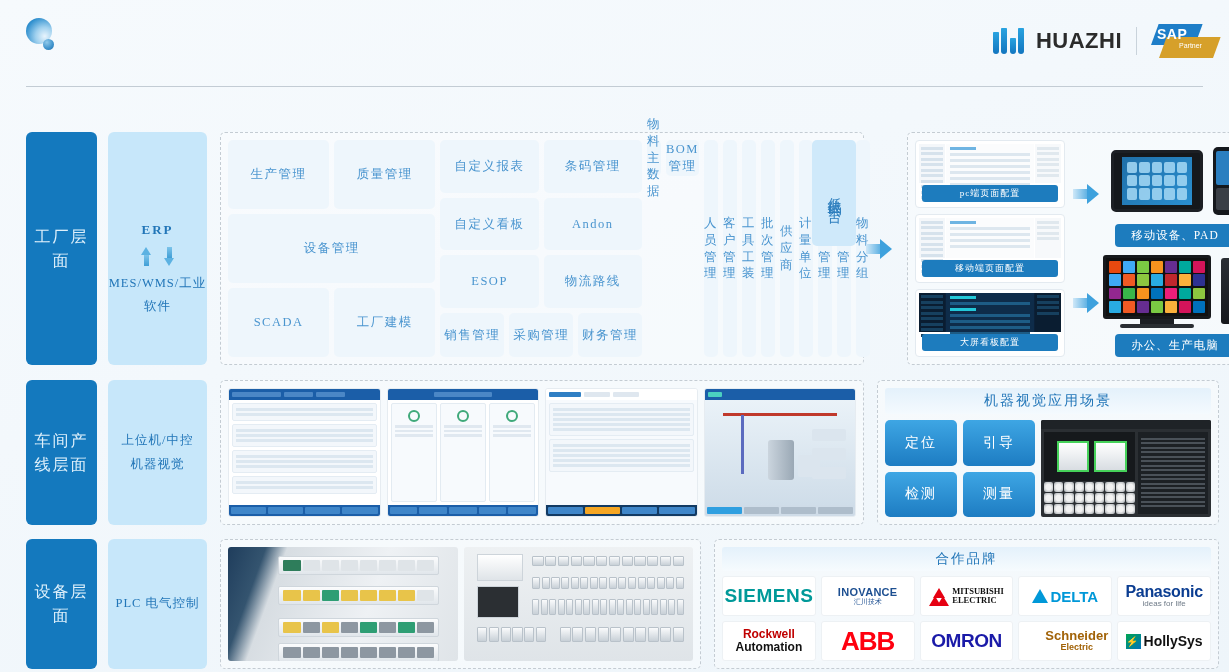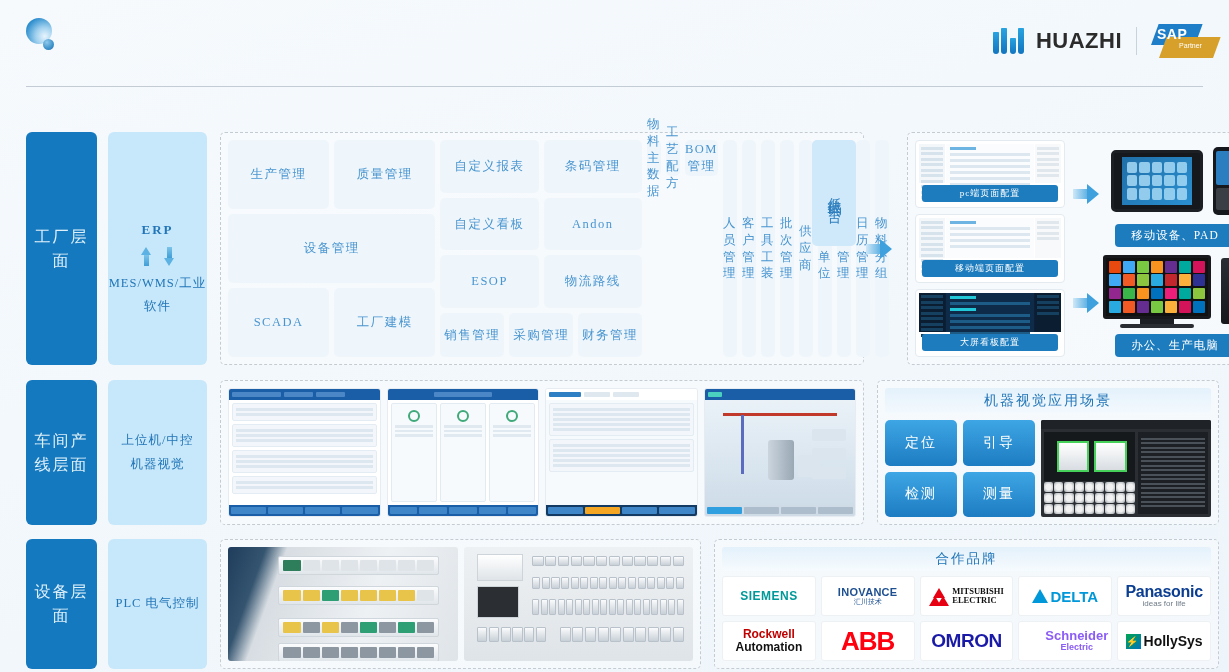--- a/index.html
+++ b/index.html
@@ -259,41 +259,41 @@
     height: 24px; background: linear-gradient(180deg, #e4f1fb, #f6fbfe); border-radius: 3px;
     display: flex; align-items: center; justify-content: center; color: #2276b8;
     font-size: 13.5px; letter-spacing: 2px; margin-bottom: 5px;
   }
   .brand-grid { flex: 1; display: grid; grid-template-columns: repeat(5, 1fr); grid-template-rows: 1fr 1fr; gap: 5px; }
   .brand {
     background: #fff; border-radius: 3px; display: flex; align-items: center; justify-content: center;
     font-family: "Liberation Sans", sans-serif; text-align: center; overflow: hidden;
     box-shadow: 0 0 0 1px #edf1f4 inset;
   }
-  .b-siemens { color: #009999; font-weight: bold; font-size: 12px; letter-spacing: 0.5px; }
+  .b-siemens { color: #009999; font-weight: bold; font-size: 19px; letter-spacing: 0.5px; }
   .b-inovance { display: flex; flex-direction: column; line-height: 1.1; }
   .b-inovance b { color: #1d4f91; font-size: 11px; letter-spacing: 0.3px; }
   .b-inovance s { color: #1d4f91; font-size: 7px; text-decoration: none; }
   .b-mit { display: flex; align-items: center; gap: 3px; font-family: Liberation Serif, serif; }
   .b-mit .m-logo { width: 20px; height: 17px; position: relative; }
   .b-mit .m-logo i { position: absolute; width: 0; height: 0; border-left: 6px solid transparent; border-right: 6px solid transparent; border-bottom: 10px solid #e60012; }
   .b-mit .m-logo i:nth-child(1) { left: 4px; top: 0; }
   .b-mit .m-logo i:nth-child(2) { left: 0; top: 8px; }
   .b-mit .m-logo i:nth-child(3) { left: 8px; top: 8px; }
   .b-mit .m-txt { color: #111; font-weight: bold; font-size: 8.5px; line-height: 1.1; text-align: left; }
   .b-delta { display: flex; align-items: center; gap: 2px; color: #0098d8; font-weight: bold; font-size: 15px; }
   .b-delta .tri { width: 0; height: 0; border-left: 8px solid transparent; border-right: 8px solid transparent; border-bottom: 14px solid #0098d8; }
   .b-pana { display: flex; flex-direction: column; line-height: 1.1; }
   .b-pana b { color: #0b3d91; font-size: 16px; letter-spacing: -0.3px; }
   .b-pana s { color: #6f7b88; font-size: 8px; text-decoration: none; }
   .b-rock { color: #c00000; font-weight: bold; font-size: 12px; line-height: 1.05; }
   .b-rock span { color: #111; display: block; }
   .b-abb { color: #ff000f; font-weight: bold; font-size: 26px; letter-spacing: -1px; }
   .b-omron { color: #1a1aa8; font-weight: bold; font-size: 19px; letter-spacing: -0.5px; }
-  .b-schneider { color: #8b5cf6; font-weight: bold; font-size: 13px; line-height: 1.05; margin-left: 23px; }
+  .b-schneider { color: #a16207; font-weight: bold; font-size: 13px; line-height: 1.05; margin-left: 23px; }
   .b-schneider span { display: block; font-size: 9px; }
   .b-holly { display: flex; align-items: center; gap: 3px; }
   .b-holly .sq { width: 15px; height: 15px; background: linear-gradient(135deg, #00a651, #0072bc); display:flex;align-items:center;justify-content:center;color:#fff;font-size:10px;font-weight:bold; }
   .b-holly b { color: #111; font-size: 14px; }
 </style>
 </head>
 <body>
 
 <div class="header">
   <div class="title-wrap">
@@ -367,21 +367,20 @@
         </div>
         <div class="mod-colB-row short">
           <div class="tile">销售管理</div>
           <div class="tile">采购管理</div>
           <div class="tile">财务管理</div>
         </div>
       </div>
 
       <div class="mod-colC">
         <div class="tile wide">物料主数据</div>
-        <div class="tile wide">工艺配方</div>
         <div class="tile wide">BOM管理</div>
         <div class="mod-colC-row">
           <div class="tile">人员管理</div>
           <div class="tile">客户管理</div>
           <div class="tile">工具工装</div>
         </div>
         <div class="mod-colC-row">
           <div class="tile">批次管理</div>
           <div class="tile">供应商</div>
           <div class="tile">计量单位</div>

